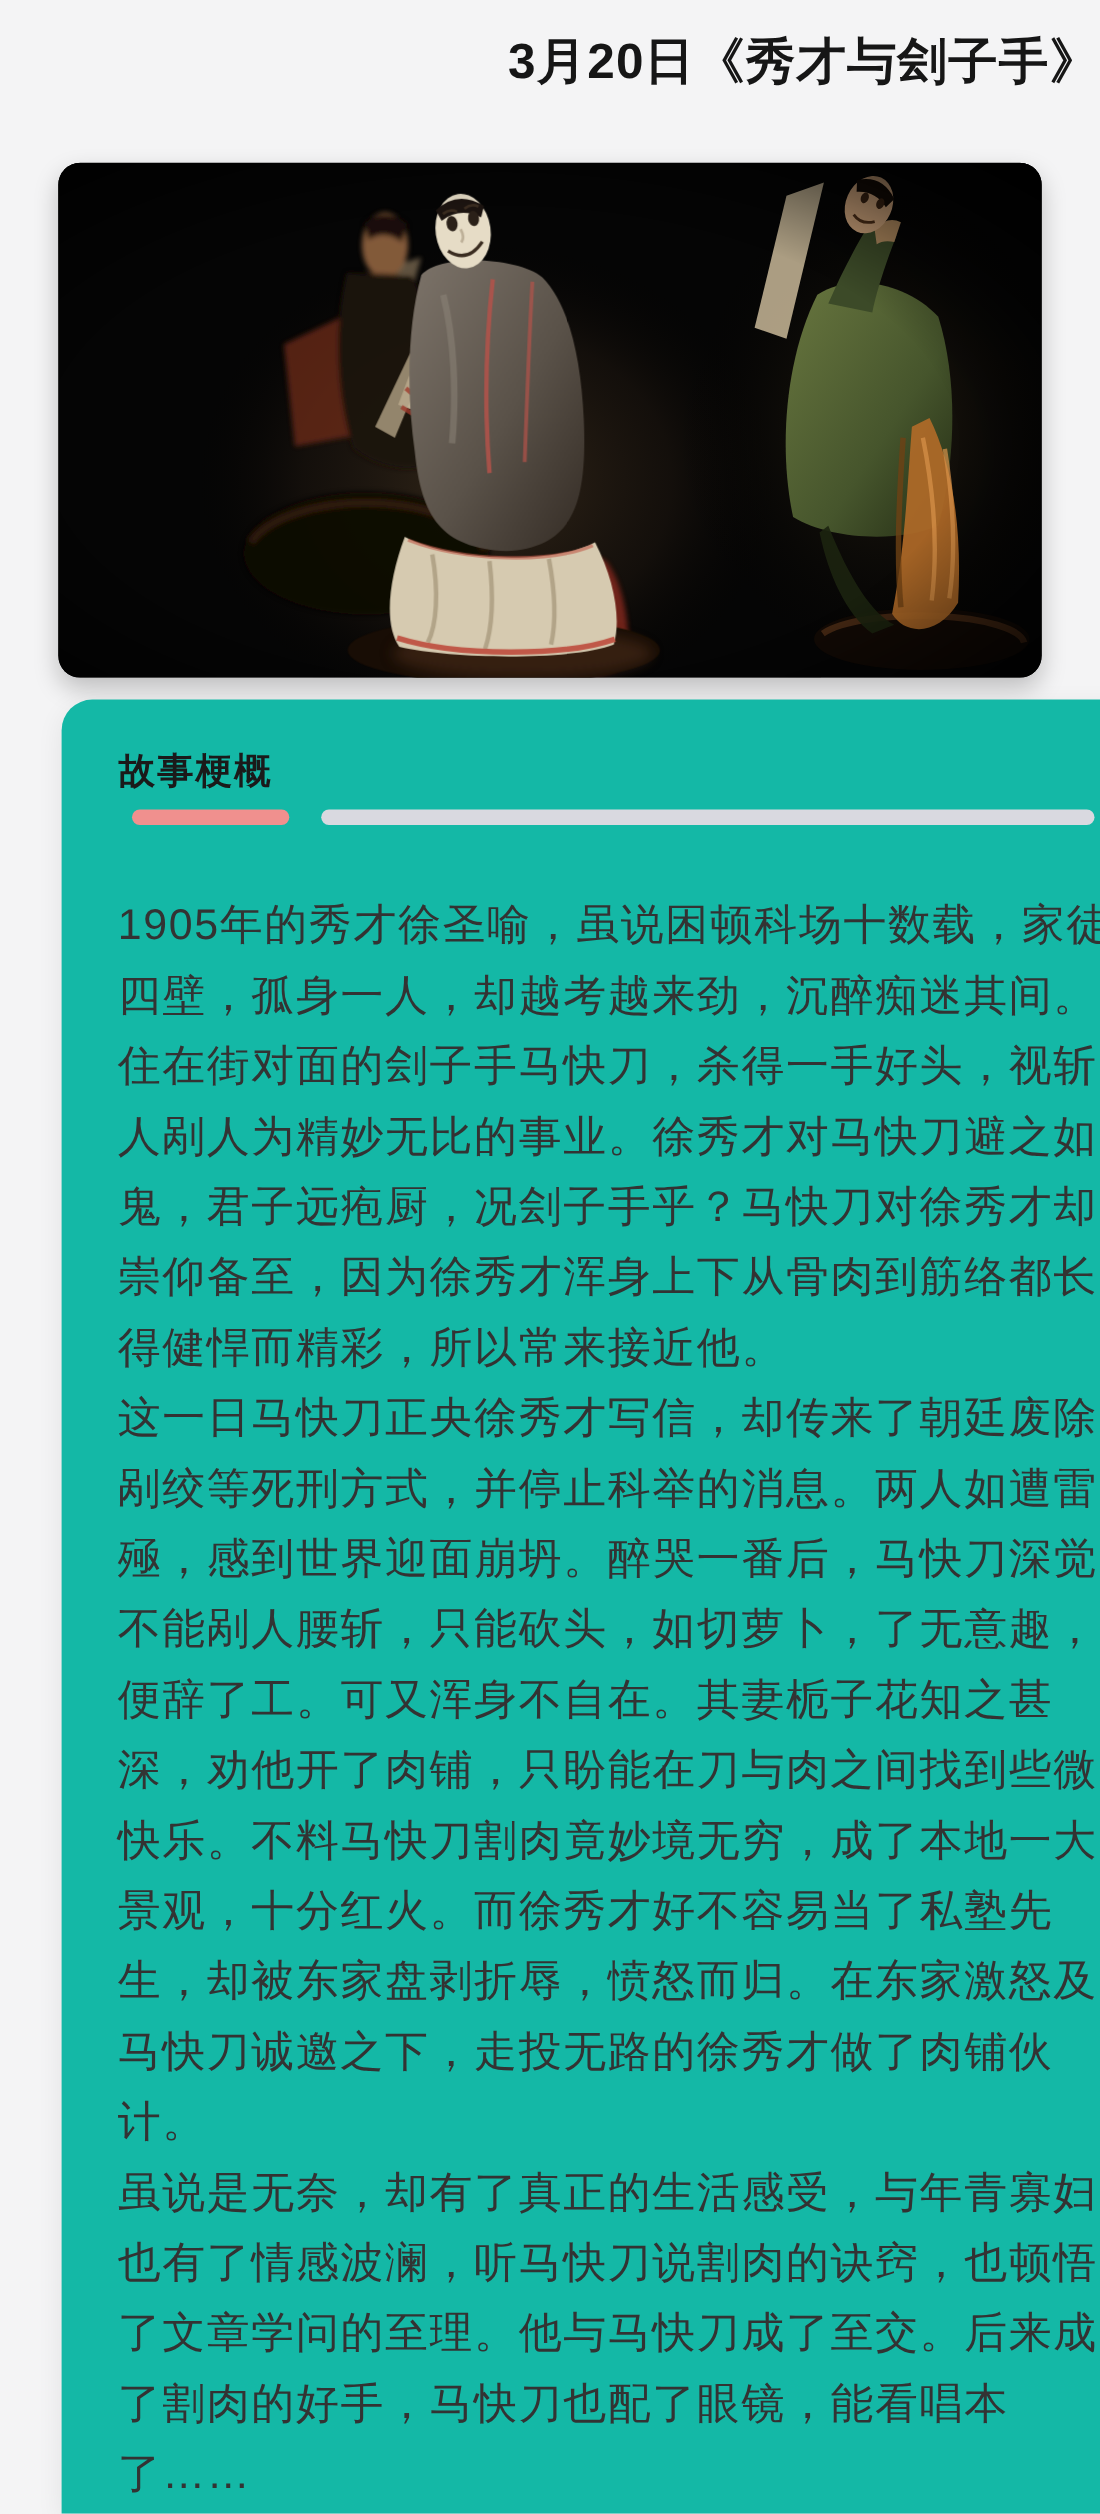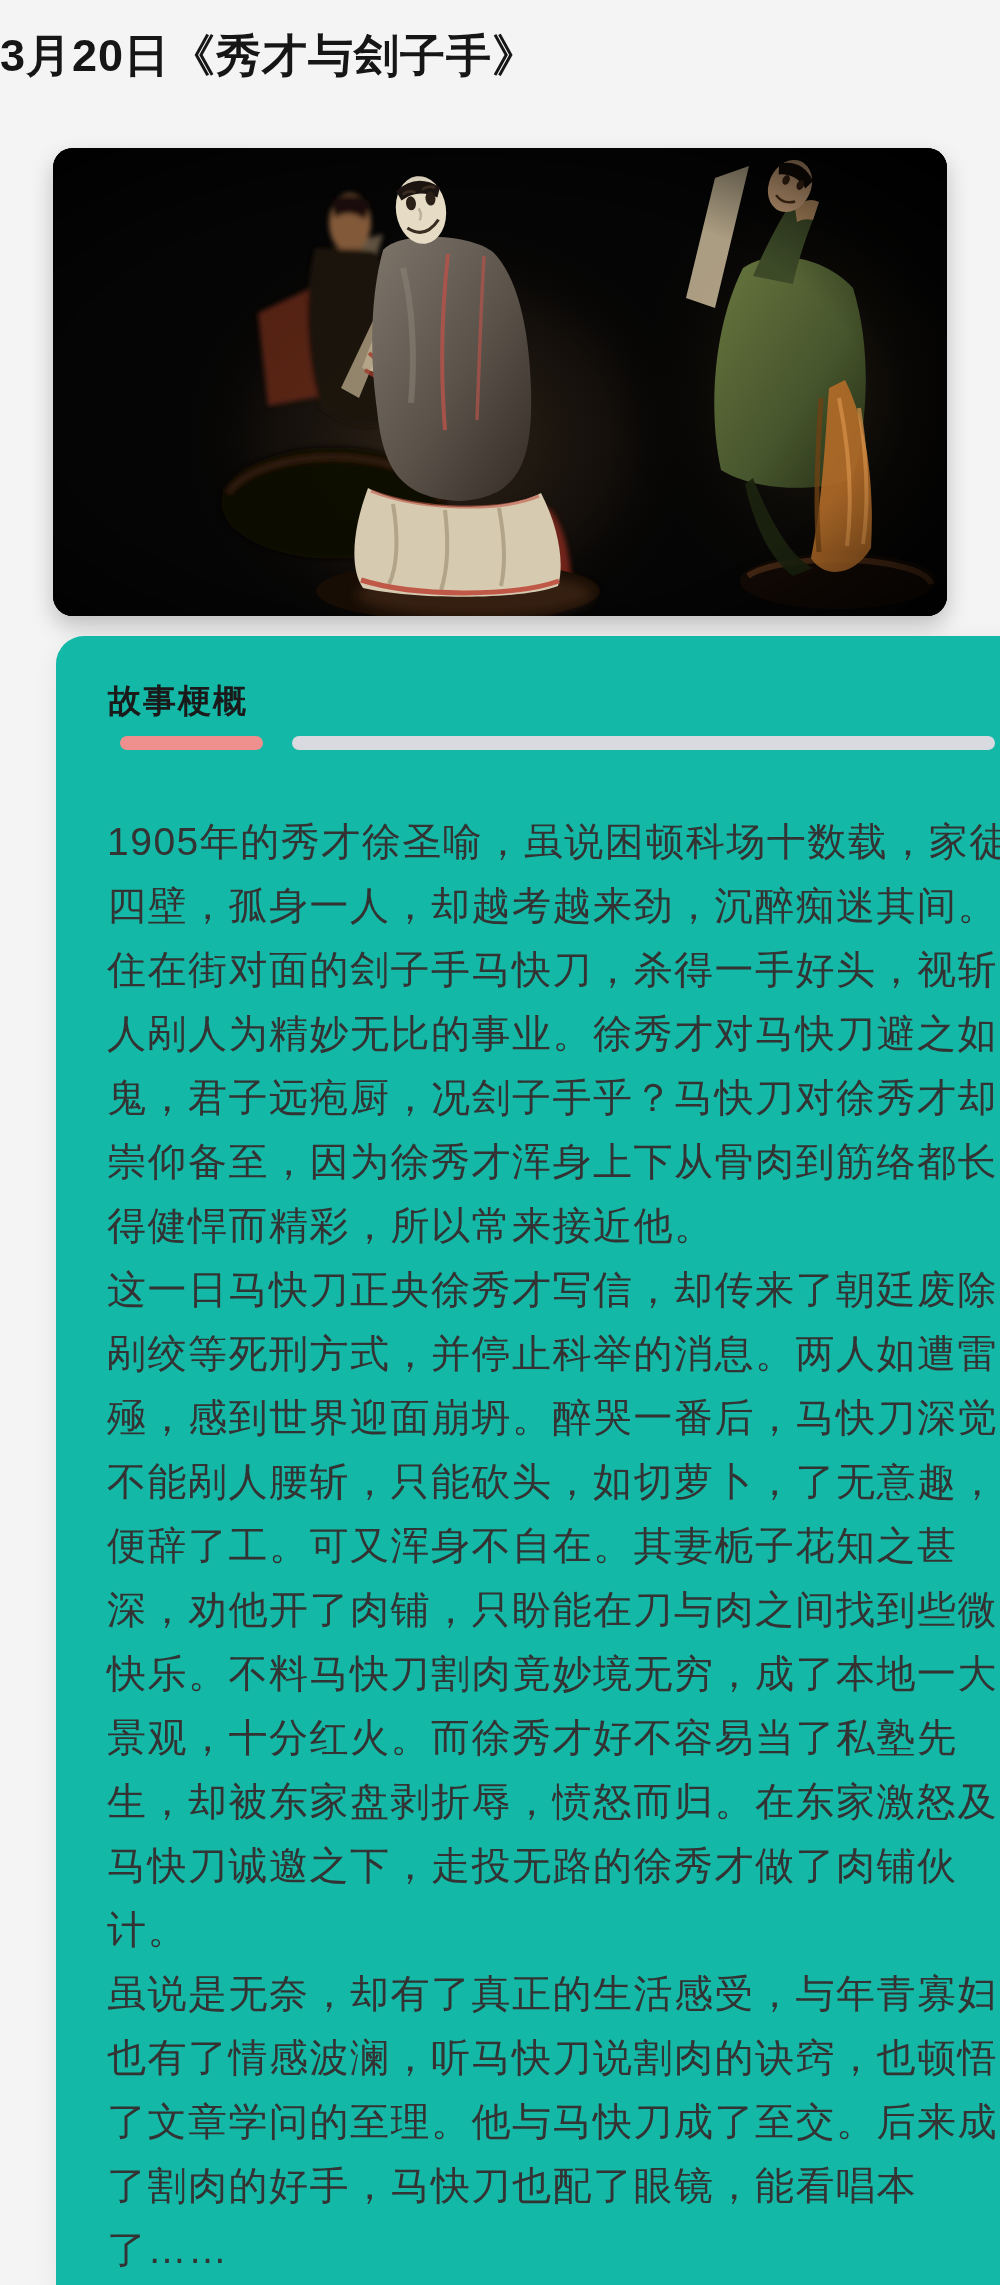--- a/index.html
+++ b/index.html
@@ -3,21 +3,21 @@
 <meta charset="utf-8">
 <style>
   html,body{margin:0;padding:0;}
   body{
     width:1000px;height:2285px;position:relative;overflow:hidden;
     background:#f4f4f5;
     font-family:"Liberation Sans","DejaVu Sans",sans-serif;
   }
   .page-title{
     position:absolute;top:26px;left:0;width:1000px;margin:0;
-    text-align:left;font-size:45px;line-height:60px;font-weight:bold;
+    text-align:right;font-size:45px;line-height:60px;font-weight:bold;
     color:#161616;letter-spacing:1px;
   }
   .hero{
     position:absolute;left:53px;top:148px;width:894px;height:468px;
     border-radius:20px;overflow:hidden;background:#040404;
     box-shadow:0 10px 22px rgba(0,0,0,.22);
   }
   .story-card{
     position:absolute;left:56px;top:636px;width:984px;height:1649px;
     background:#14b8a6;border-radius:28px 28px 0 0;

